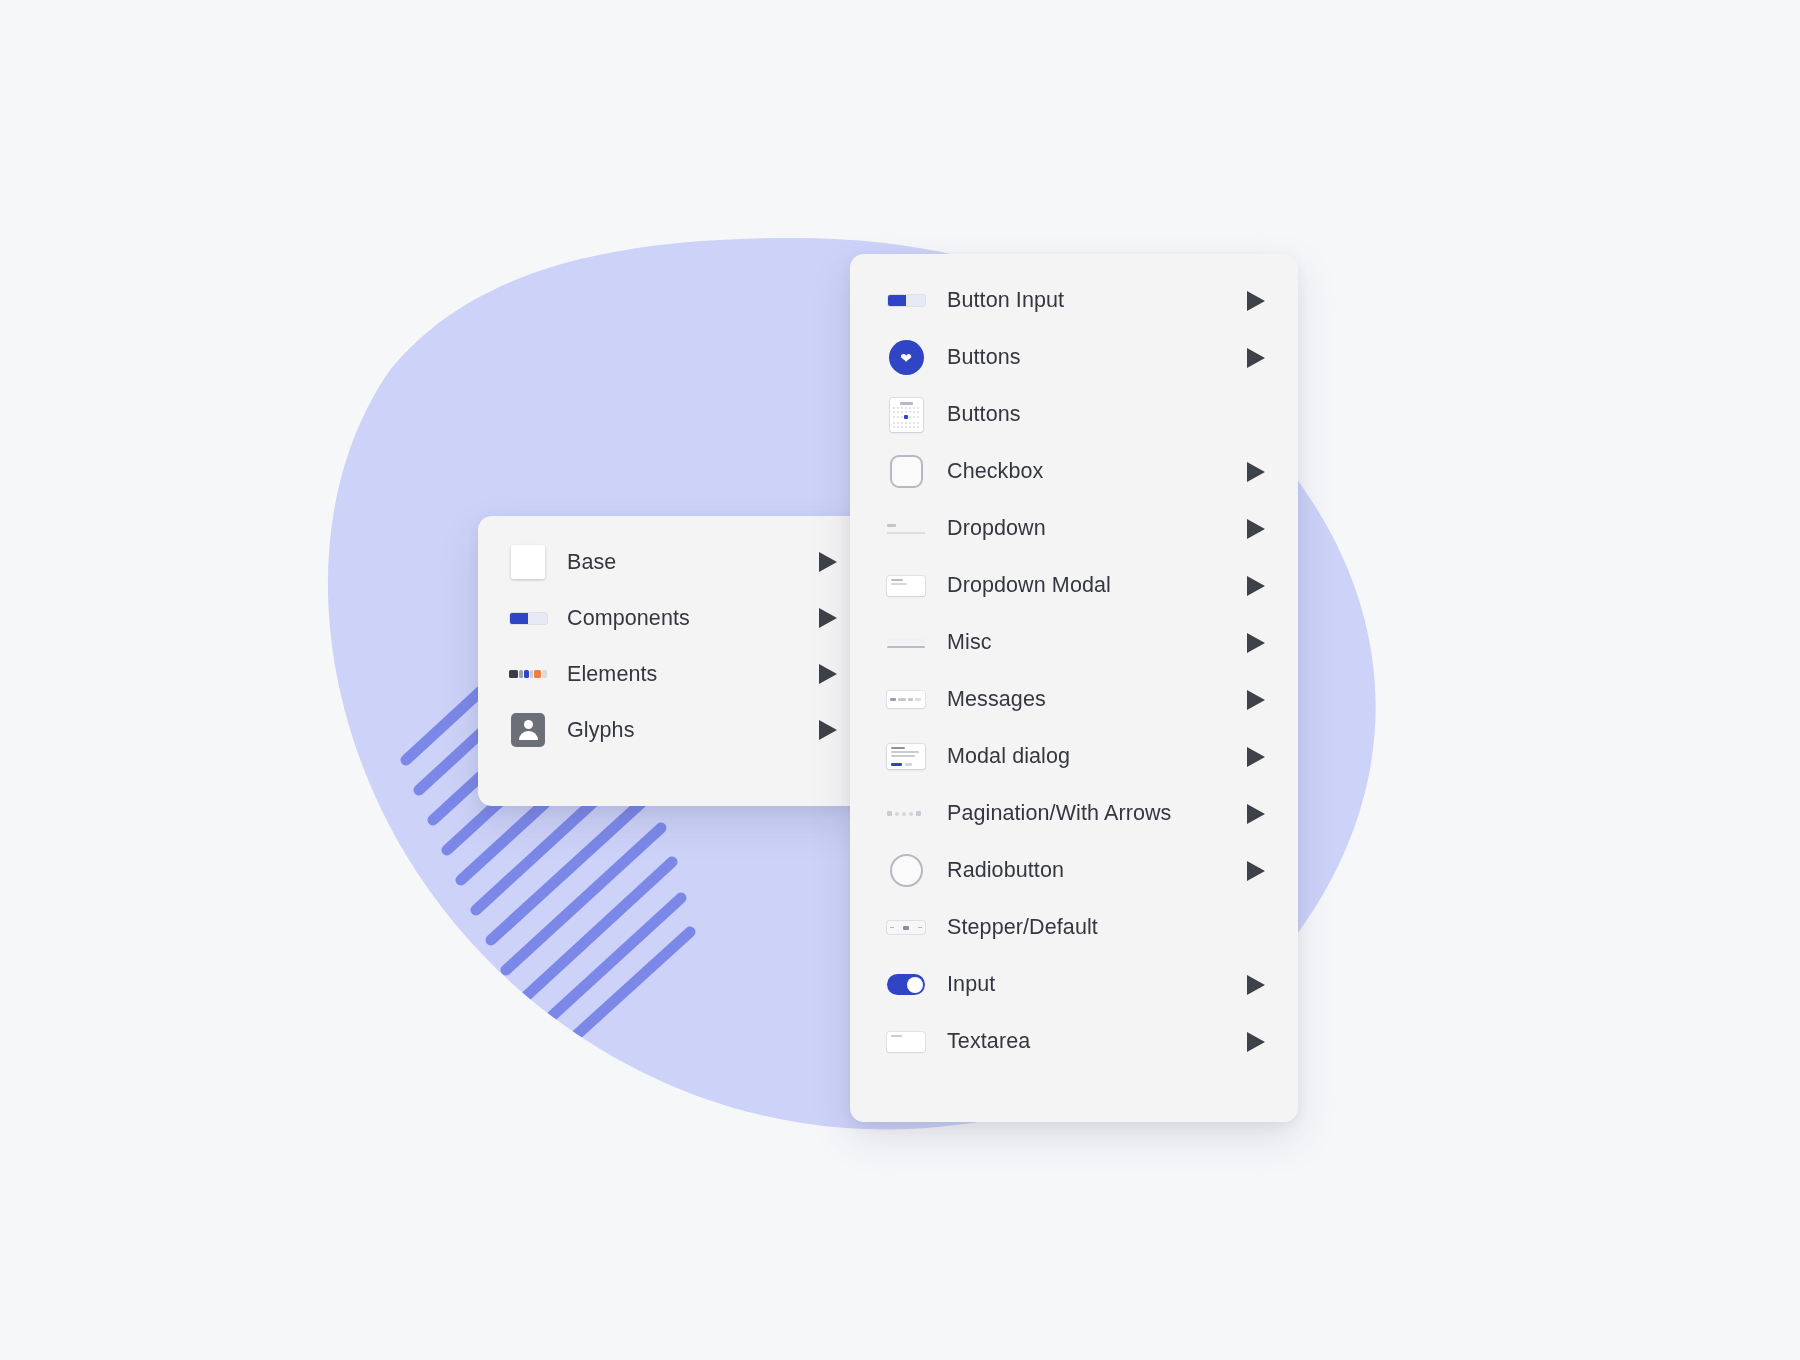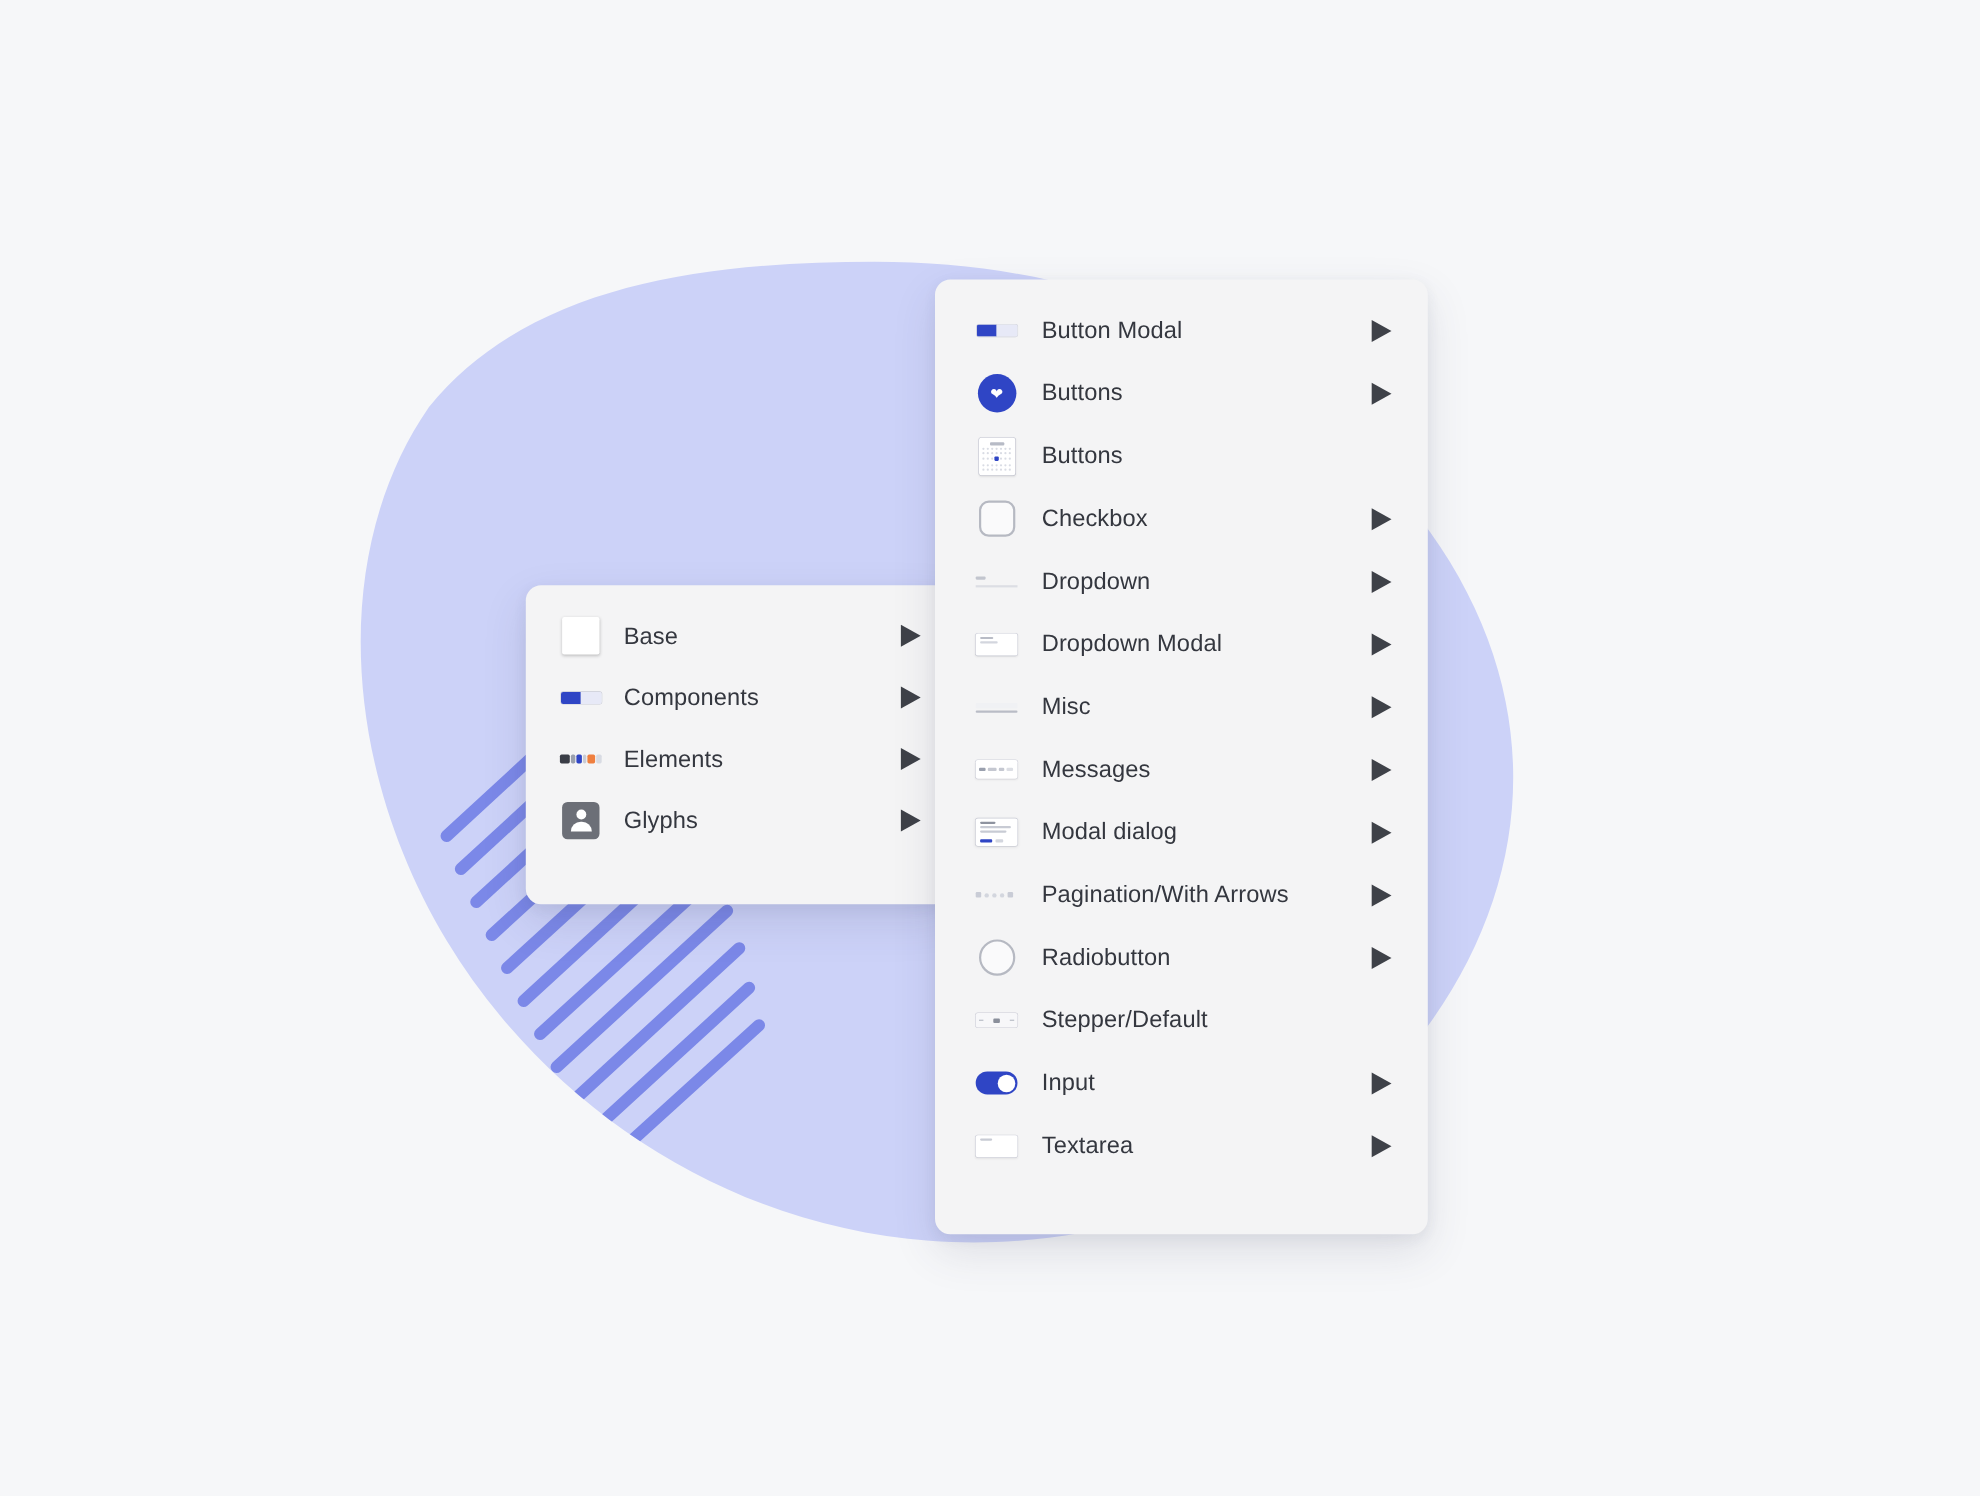--- a/index.html
+++ b/index.html
@@ -30,21 +30,21 @@
     background: #f4f4f5;
     border-radius: 14px;
     box-shadow: 0 16px 40px rgba(60, 64, 96, 0.13),
                 0 4px 12px rgba(60, 64, 96, 0.07);
     padding: 18px 0 18px 0;
     box-sizing: border-box;
   }
 
   #panel-components {
     left: 478px;
-    top: 532px;
+    top: 516px;
     width: 392px;
     height: 290px;
   }
 
   #panel-base {
     left: 850px;
     top: 254px;
     width: 448px;
     height: 868px;
   }
@@ -405,21 +405,21 @@
 
 <div class="menu-panel" id="panel-base">
 
   <div class="menu-item">
     <span class="mi-icon">
       <span class="ic ic-btngroup">
           <i class="b1"></i>
           <i class="b2"></i>
         </span>
     </span>
-    <span class="mi-label">Button Modal</span>
+    <span class="mi-label">Button Input</span>
     <span class="mi-arrow">
       <svg width="20" height="22" viewBox="0 0 20 22">
           <polygon points="1,1 19,11 1,21" fill="#3e4148"></polygon>
         </svg>
     </span>
   </div>
 
   <div class="menu-item">
     <span class="mi-icon">
       <span class="ic ic-buttons">❤</span>

